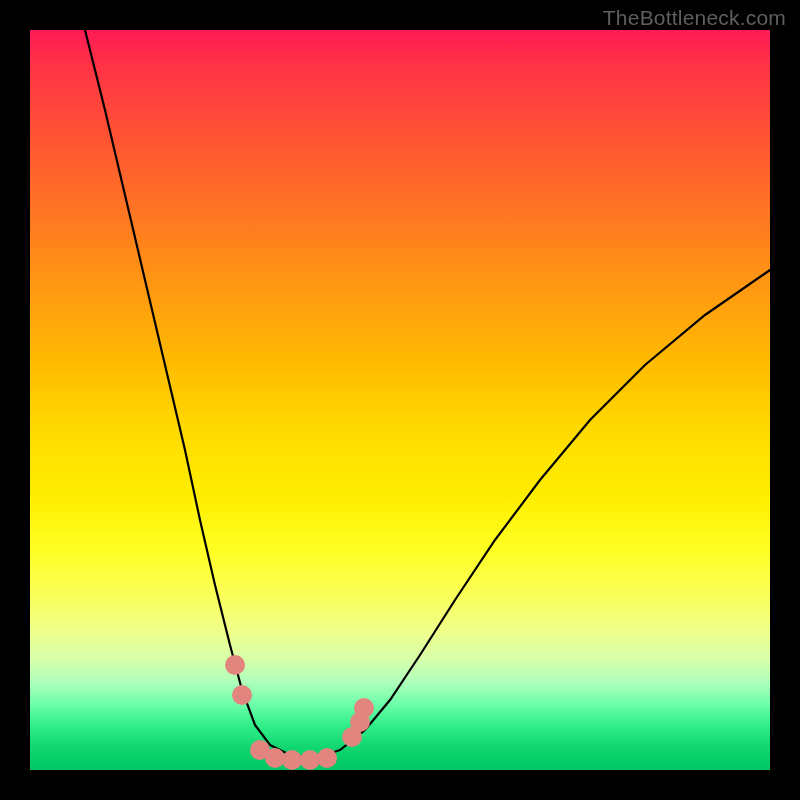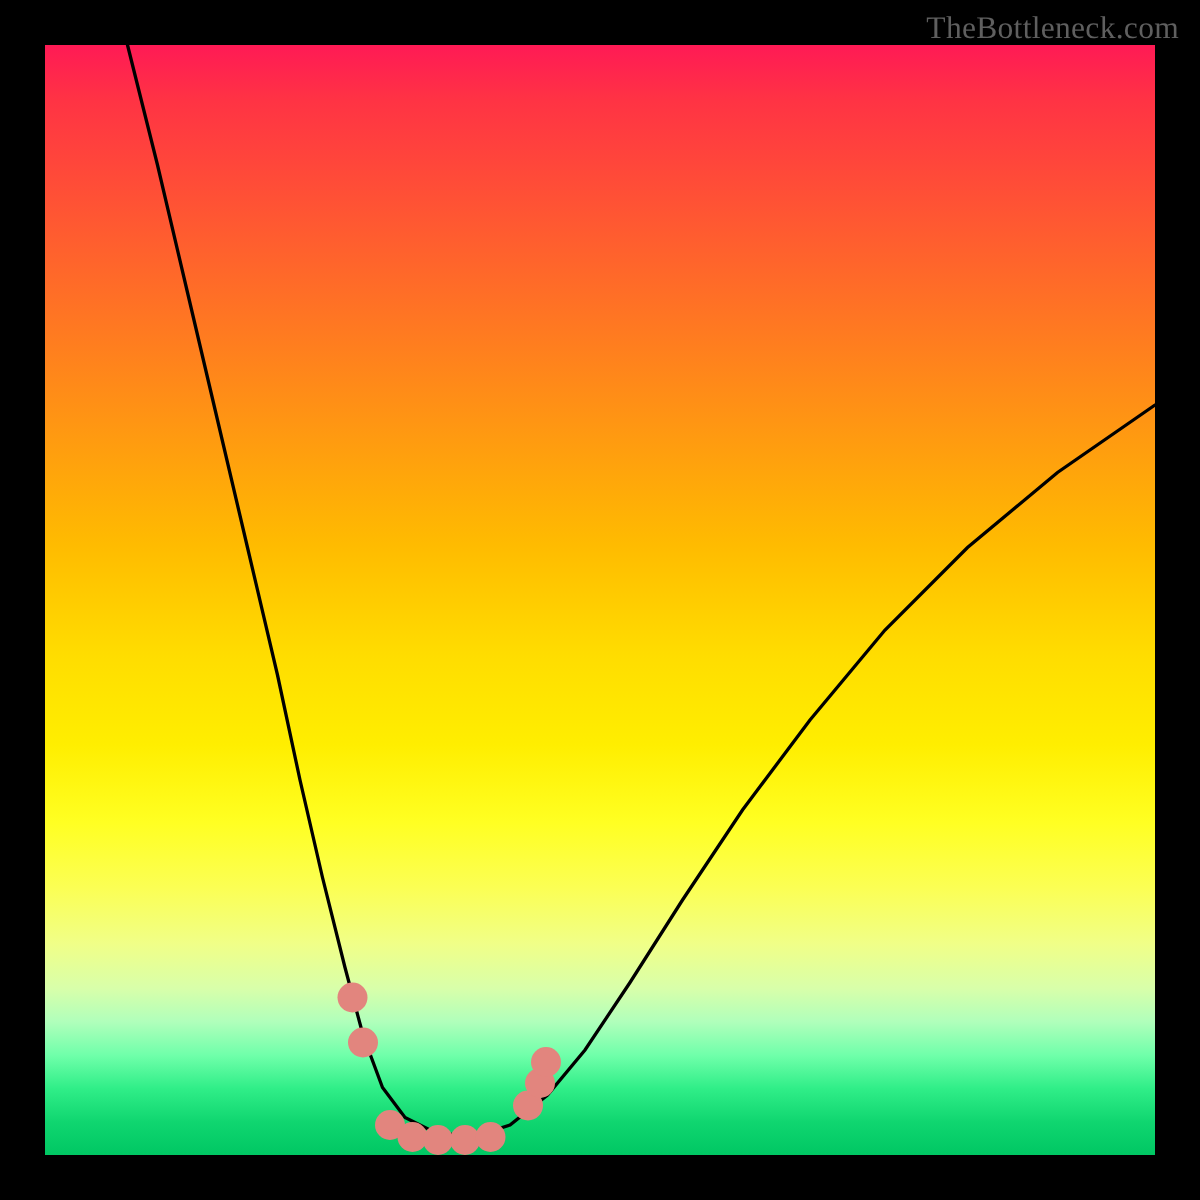--- a/index.html
+++ b/index.html
@@ -40,21 +40,21 @@
       #70ffaa 91%,
       #30ee88 94%,
       #10d670 97%,
       #00c763 100%
     );
   }
   .watermark {
     position: absolute;
     top: 6px;
     right: 14px;
-    font-family: Liberation Serif, serif;
+    font-family: Liberation Sans, sans-serif;
     font-size: 21px;
     color: #5f5f5f;
     letter-spacing: 0.2px;
   }
   svg.curve-layer {
     position: absolute;
     top: 0;
     left: 0;
     width: 740px;
     height: 740px;

